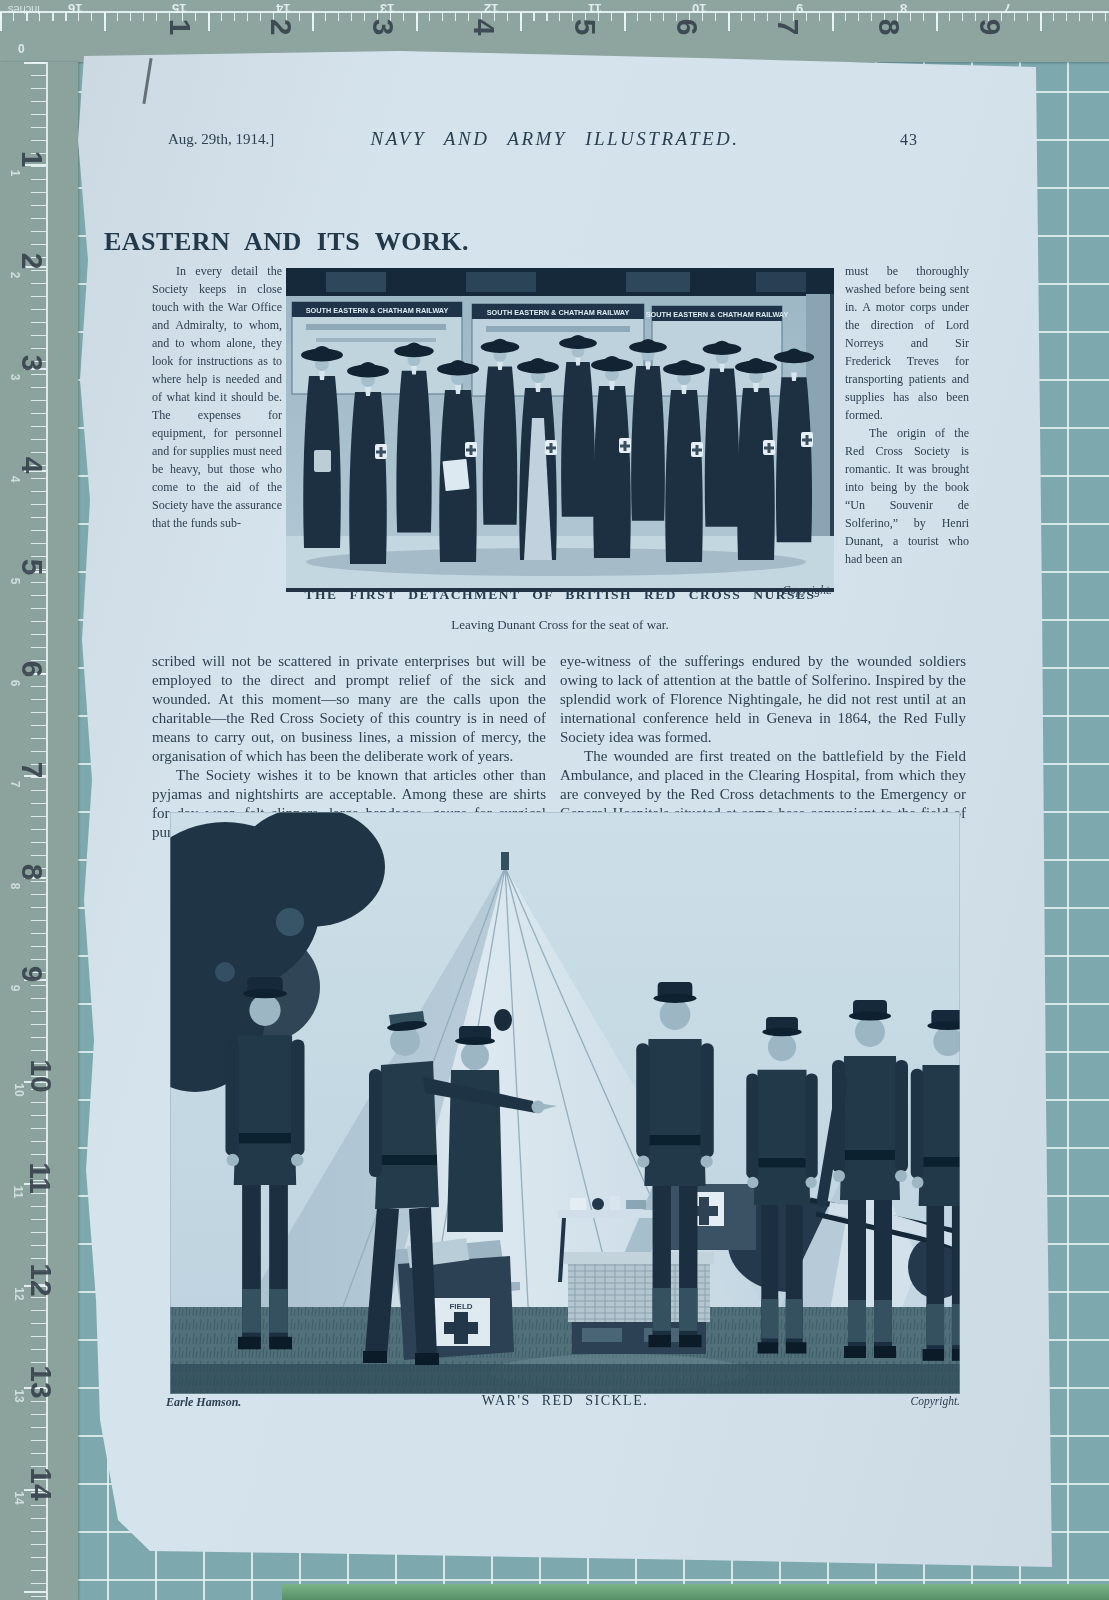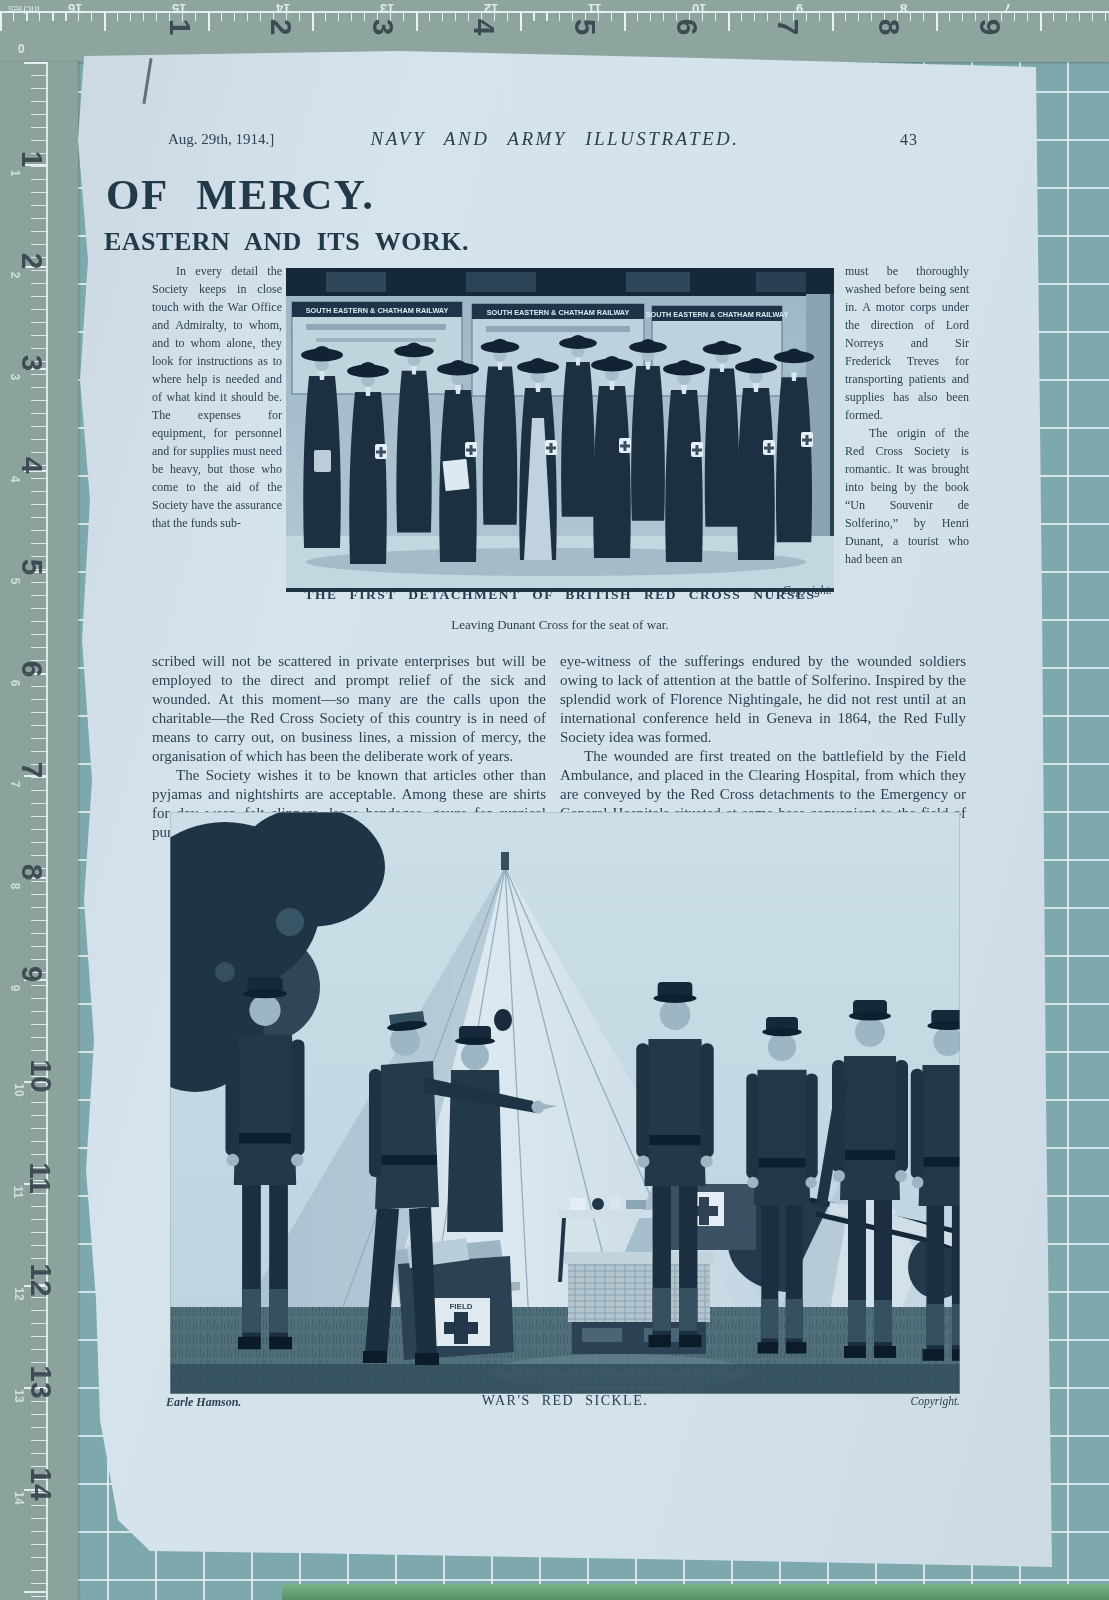--- a/index.html
+++ b/index.html
@@ -147,21 +147,20 @@
       <span class="wnum-zero" style="left: 18px; top: 42px;">0</span>
     </div>
 
   <div class="paper">
     <div class="tear-mark"></div>
 
     <div class="txt hdr-date">Aug. 29th, 1914.]</div>
     <div class="txt hdr-title">NAVY  AND  ARMY  ILLUSTRATED.</div>
     <div class="txt hdr-page">43</div>
 
-    <div class="txt headline">OF MERCY.</div>
     <div class="txt subhead">EASTERN AND ITS WORK.</div>
 
     <div class="txt col col-left">
       <p class="indent">In every detail the Society keeps in close touch with the War Office and Admiralty, to whom, and to whom alone, they look for instructions as to where help is needed and of what kind it should be. The expenses for equipment, for personnel and for supplies must need be heavy, but those who come to the aid of the Society have the assurance that the funds sub-</p>
     </div>
 
     <div class="txt col col-right">
       <p>must be thoroughly washed before being sent in. A motor corps under the direction of Lord Norreys and Sir Frederick Treves for transporting patients and supplies has also been formed.</p>
       <p class="indent">The origin of the Red Cross Society is romantic. It was brought into being by the book “Un Souvenir de Solferino,” by Henri Dunant, a tourist who had been an</p>
     </div>

